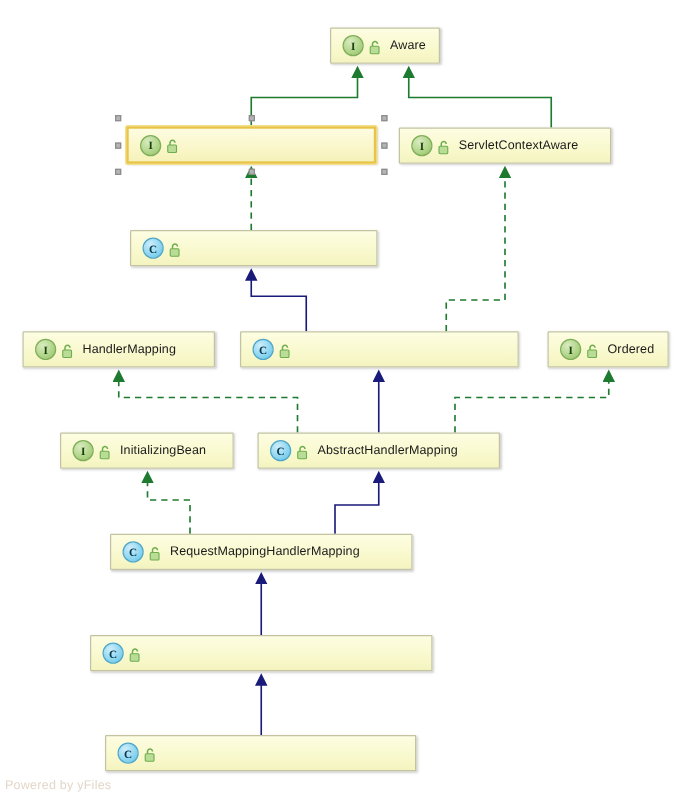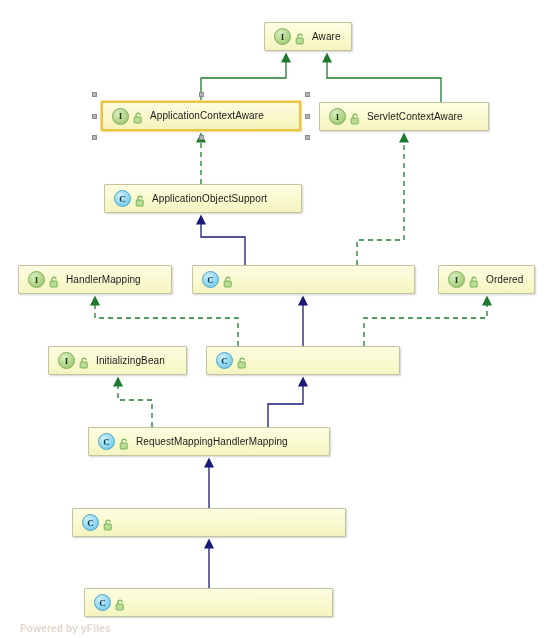--- a/index.html
+++ b/index.html
@@ -74,27 +74,26 @@
   }
   .sel-handle {
     position: absolute;
     width: 5px; height: 5px;
     background: #b4b4b4;
     border: 1px solid #8d8d8d;
     box-sizing: border-box;
   }
   #watermark {
     position: absolute;
-    left: 20px;
+    left: 4px;
     bottom: 4px;
     font-size: 10px;
     color: #e2d7c8;
     letter-spacing: 0.2px;
     user-select: none;
-    font-weight: bold;
   }
 </style>
 </head>
 <body>
 
 <div id="diagram-canvas">
 
   <svg id="edge-layer" width="556" height="638" style="position:absolute;top:0;left:0;">
     <defs>
       <marker id="arrow-green" markerWidth="11" markerHeight="11" refX="1.5" refY="5" orient="auto" markerUnits="userSpaceOnUse">
@@ -138,21 +137,20 @@
             <rect x="1.2" y="5" width="7" height="6" rx="0.8" fill="#b9dc96" stroke="#6fae4e" stroke-width="0.9"></rect>
           </svg></span>
         <span class="node-label">Aware</span>
       </div>
       <div class="uml-node selected" style="left: 101px; top: 101px; width: 200px; height: 30px;">
         <span class="type-icon iface">I</span>
         <span class="lock-icon"><svg viewBox="0 0 10 12" width="10" height="12">
             <path d="M3,5 L3,3.2 A2,2 0 0,1 7,3.2" fill="none" stroke="#6fae4e" stroke-width="1.2"></path>
             <rect x="1.2" y="5" width="7" height="6" rx="0.8" fill="#b9dc96" stroke="#6fae4e" stroke-width="0.9"></rect>
           </svg></span>
-        <span class="node-label">ApplicationContextAware</span>
       </div>
       <div class="sel-handle" style="left: 92px; top: 92px;"></div>
       <div class="sel-handle" style="left: 199px; top: 92px;"></div>
       <div class="sel-handle" style="left: 305px; top: 92px;"></div>
       <div class="sel-handle" style="left: 92px; top: 114px;"></div>
       <div class="sel-handle" style="left: 305px; top: 114px;"></div>
       <div class="sel-handle" style="left: 92px; top: 135px;"></div>
       <div class="sel-handle" style="left: 199px; top: 135px;"></div>
       <div class="sel-handle" style="left: 305px; top: 135px;"></div>
       <div class="uml-node" style="left: 319px; top: 102px; width: 170px; height: 29px;">
@@ -162,21 +160,20 @@
             <rect x="1.2" y="5" width="7" height="6" rx="0.8" fill="#b9dc96" stroke="#6fae4e" stroke-width="0.9"></rect>
           </svg></span>
         <span class="node-label">ServletContextAware</span>
       </div>
       <div class="uml-node" style="left: 104px; top: 184px; width: 198px; height: 29px;">
         <span class="type-icon cls">C</span>
         <span class="lock-icon"><svg viewBox="0 0 10 12" width="10" height="12">
             <path d="M3,5 L3,3.2 A2,2 0 0,1 7,3.2" fill="none" stroke="#6fae4e" stroke-width="1.2"></path>
             <rect x="1.2" y="5" width="7" height="6" rx="0.8" fill="#b9dc96" stroke="#6fae4e" stroke-width="0.9"></rect>
           </svg></span>
-        <span class="node-label">ApplicationObjectSupport</span>
       </div>
       <div class="uml-node" style="left: 18px; top: 265px; width: 154px; height: 29px;">
         <span class="type-icon iface">I</span>
         <span class="lock-icon"><svg viewBox="0 0 10 12" width="10" height="12">
             <path d="M3,5 L3,3.2 A2,2 0 0,1 7,3.2" fill="none" stroke="#6fae4e" stroke-width="1.2"></path>
             <rect x="1.2" y="5" width="7" height="6" rx="0.8" fill="#b9dc96" stroke="#6fae4e" stroke-width="0.9"></rect>
           </svg></span>
         <span class="node-label">HandlerMapping</span>
       </div>
       <div class="uml-node" style="left: 192px; top: 265px; width: 223px; height: 29px;">
@@ -201,20 +198,21 @@
             <rect x="1.2" y="5" width="7" height="6" rx="0.8" fill="#b9dc96" stroke="#6fae4e" stroke-width="0.9"></rect>
           </svg></span>
         <span class="node-label">InitializingBean</span>
       </div>
       <div class="uml-node" style="left: 206px; top: 346px; width: 194px; height: 29px;">
         <span class="type-icon cls">C</span>
         <span class="lock-icon"><svg viewBox="0 0 10 12" width="10" height="12">
             <path d="M3,5 L3,3.2 A2,2 0 0,1 7,3.2" fill="none" stroke="#6fae4e" stroke-width="1.2"></path>
             <rect x="1.2" y="5" width="7" height="6" rx="0.8" fill="#b9dc96" stroke="#6fae4e" stroke-width="0.9"></rect>
           </svg></span>
+        <span class="node-label">AbstractHandlerMapping</span>
       </div>
       <div class="uml-node" style="left: 88px; top: 427px; width: 242px; height: 29px;">
         <span class="type-icon cls">C</span>
         <span class="lock-icon"><svg viewBox="0 0 10 12" width="10" height="12">
             <path d="M3,5 L3,3.2 A2,2 0 0,1 7,3.2" fill="none" stroke="#6fae4e" stroke-width="1.2"></path>
             <rect x="1.2" y="5" width="7" height="6" rx="0.8" fill="#b9dc96" stroke="#6fae4e" stroke-width="0.9"></rect>
           </svg></span>
         <span class="node-label">RequestMappingHandlerMapping</span>
       </div>
       <div class="uml-node" style="left: 72px; top: 508px; width: 274px; height: 29px;">

